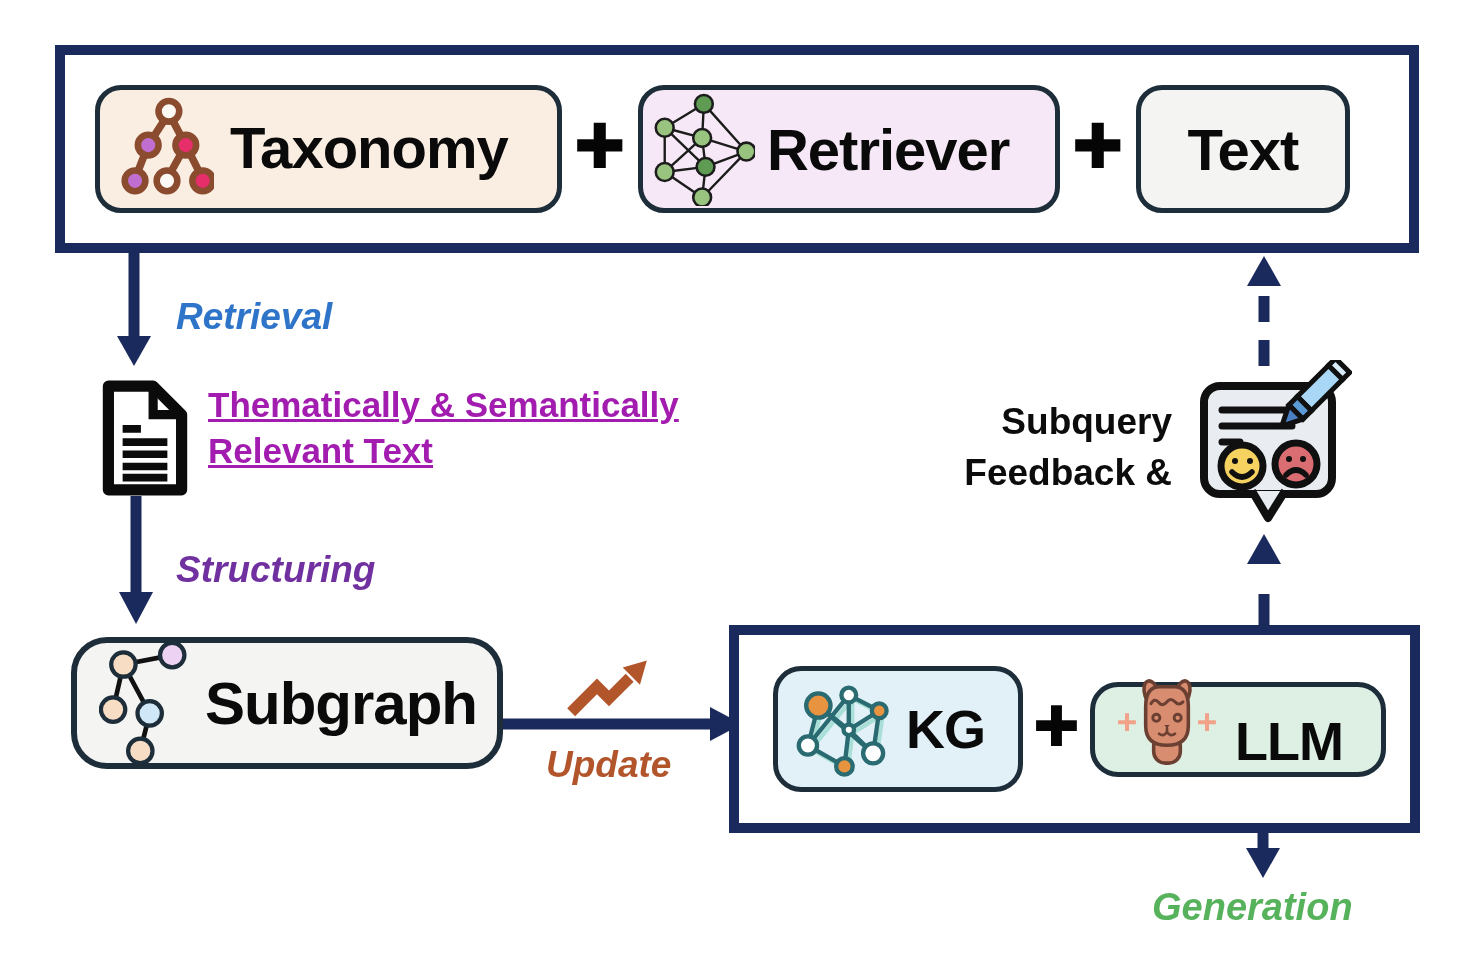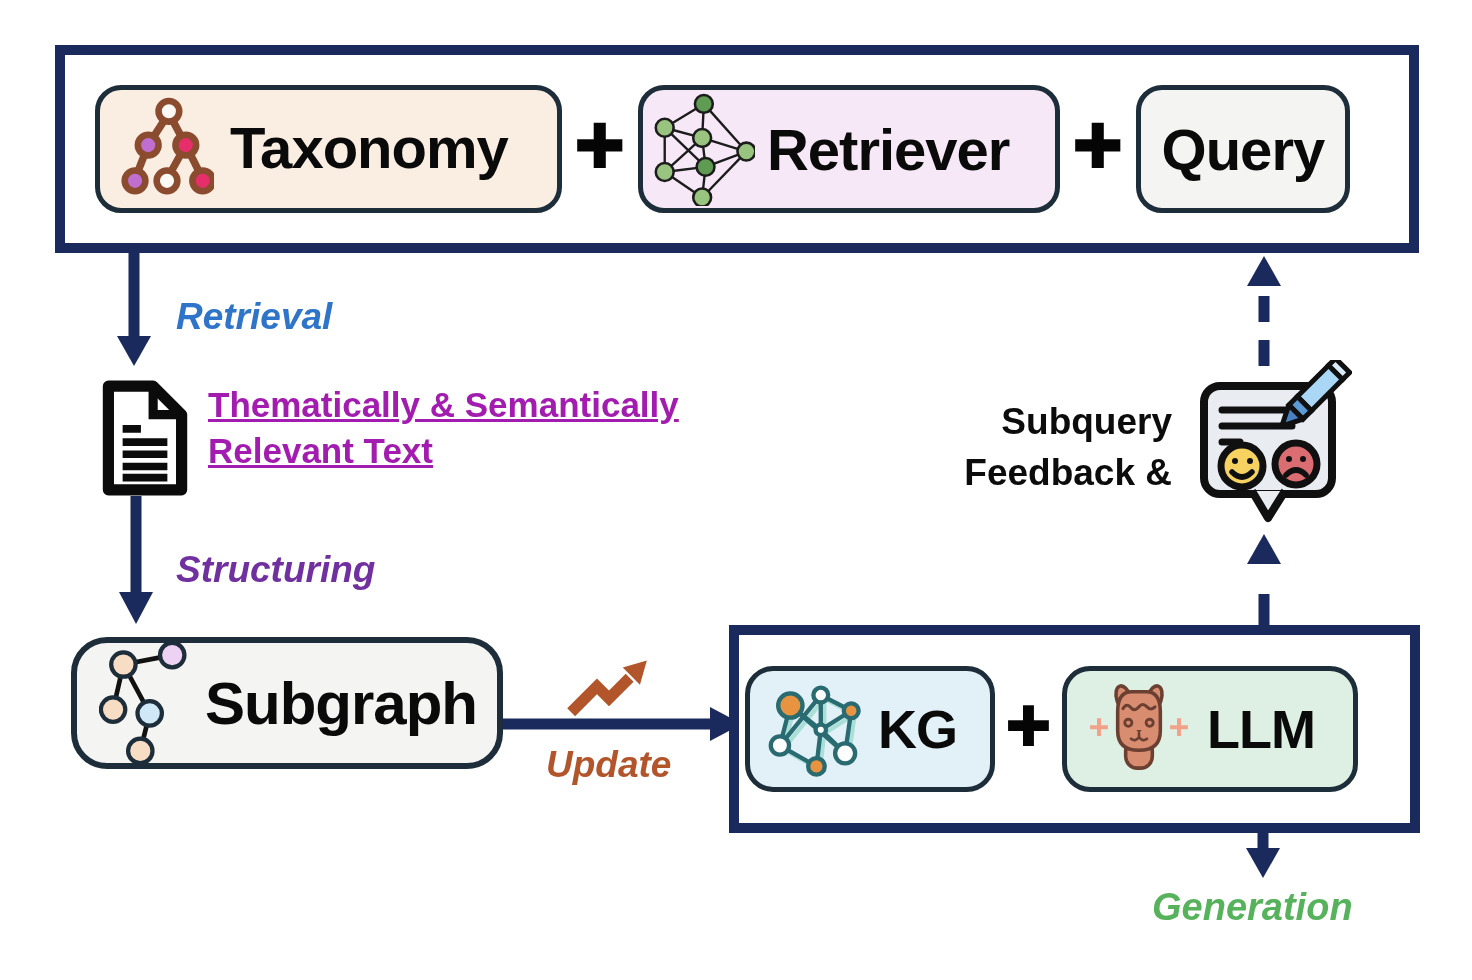--- a/index.html
+++ b/index.html
@@ -20,28 +20,28 @@
   .canvas{
     position:relative;width:1472px;height:980px;background:#ffffff;overflow:hidden;
     font-family:"Liberation Sans","DejaVu Sans",sans-serif;color:#0c0c0c;
   }
   .overlay{position:absolute;left:0;top:0;width:1472px;height:980px;pointer-events:none;}
   .arrow path{stroke:var(--arrow-navy);stroke-width:11;fill:none;}
   .arrow polygon{fill:var(--arrow-navy);}
 
   .big-box{position:absolute;border:10px solid var(--arrow-navy);background:#fff;box-sizing:border-box;display:flex;align-items:center;}
   .top-box{left:55px;top:45px;width:1364px;height:208px;padding-left:30px;}
-  .kgllm-box{left:729px;top:625px;width:691px;height:208px;padding-left:6px;}
+  .kgllm-box{left:729px;top:625px;width:691px;height:208px;padding-left:34px;}
 
   .chip{box-sizing:border-box;border:5px solid var(--chip-border);display:flex;align-items:center;flex:0 0 auto;}
   .chip-taxonomy{width:467px;height:128px;border-radius:26px;background:var(--taxonomy-bg);padding:0 10px 4px 20px;gap:16px;}
   .chip-retriever{width:422px;height:128px;border-radius:26px;background:var(--retriever-bg);padding:0 8px 0 8px;gap:12px;}
   .chip-query{width:214px;height:128px;border-radius:26px;background:var(--query-bg);justify-content:center;}
   .chip-kg{width:250px;height:126px;border-radius:28px;background:var(--kg-bg);padding:0 10px 0 16px;gap:12px;}
-  .chip-llm{width:296px;height:126px;border-radius:28px;background:var(--llm-bg);padding:0 8px 0 14px;gap:10px;}
+  .chip-llm{width:296px;height:95px;border-radius:28px;background:var(--llm-bg);padding:0 8px 0 14px;gap:10px;align-items:flex-end;}
 
   .chip-label{font-weight:800;color:#0a0a0a;letter-spacing:-1px;white-space:nowrap;}
   .lab-58{font-size:58px;}
   .lab-60{font-size:60px;}
   .lab-54{font-size:54px;}
 
   .plus{font-size:62px;line-height:1;color:#050505;margin:0 12px;flex:0 0 auto;transform:translateY(-2px);
         font-family:"DejaVu Sans","Liberation Sans",sans-serif;}
   .plus-small{font-size:56px;margin:0 10px;}
 
@@ -124,21 +124,21 @@
         <circle cx="64" cy="88" r="10.5" fill="#5f9b53" stroke="#1c1c1c" stroke-width="3"></circle>
         <circle cx="60" cy="124" r="10.5" fill="#98c47f" stroke="#1c1c1c" stroke-width="3"></circle>
         <circle cx="112" cy="70" r="10.5" fill="#98c47f" stroke="#1c1c1c" stroke-width="3"></circle>
       </svg>
       <span class="chip-label lab-58">Retriever</span>
     </div>
 
     <span class="plus">✚</span>
 
     <div class="chip chip-query">
-      <span class="chip-label lab-58">Query</span>
+      <span class="chip-label lab-58">Text</span>
     </div>
   </div>
 
   <div class="flow-label lbl-retrieval">Retrieval</div>
 
   <svg class="abs doc-icon" width="106" height="120" viewBox="0 0 104 118">
     <path d="M16,8 H60 L88,36 V110 H16 Z" fill="#ffffff" stroke="#0b0b0b" stroke-width="11" stroke-linejoin="round"></path>
     <path d="M60,10 V36 H86" fill="none" stroke="#0b0b0b" stroke-width="9"></path>
     <path d="M30,50 H48 M30,63 H74 M30,75 H74 M30,87 H74 M30,98 H74" stroke="#0b0b0b" stroke-width="7.5" fill="none"></path>
   </svg>

